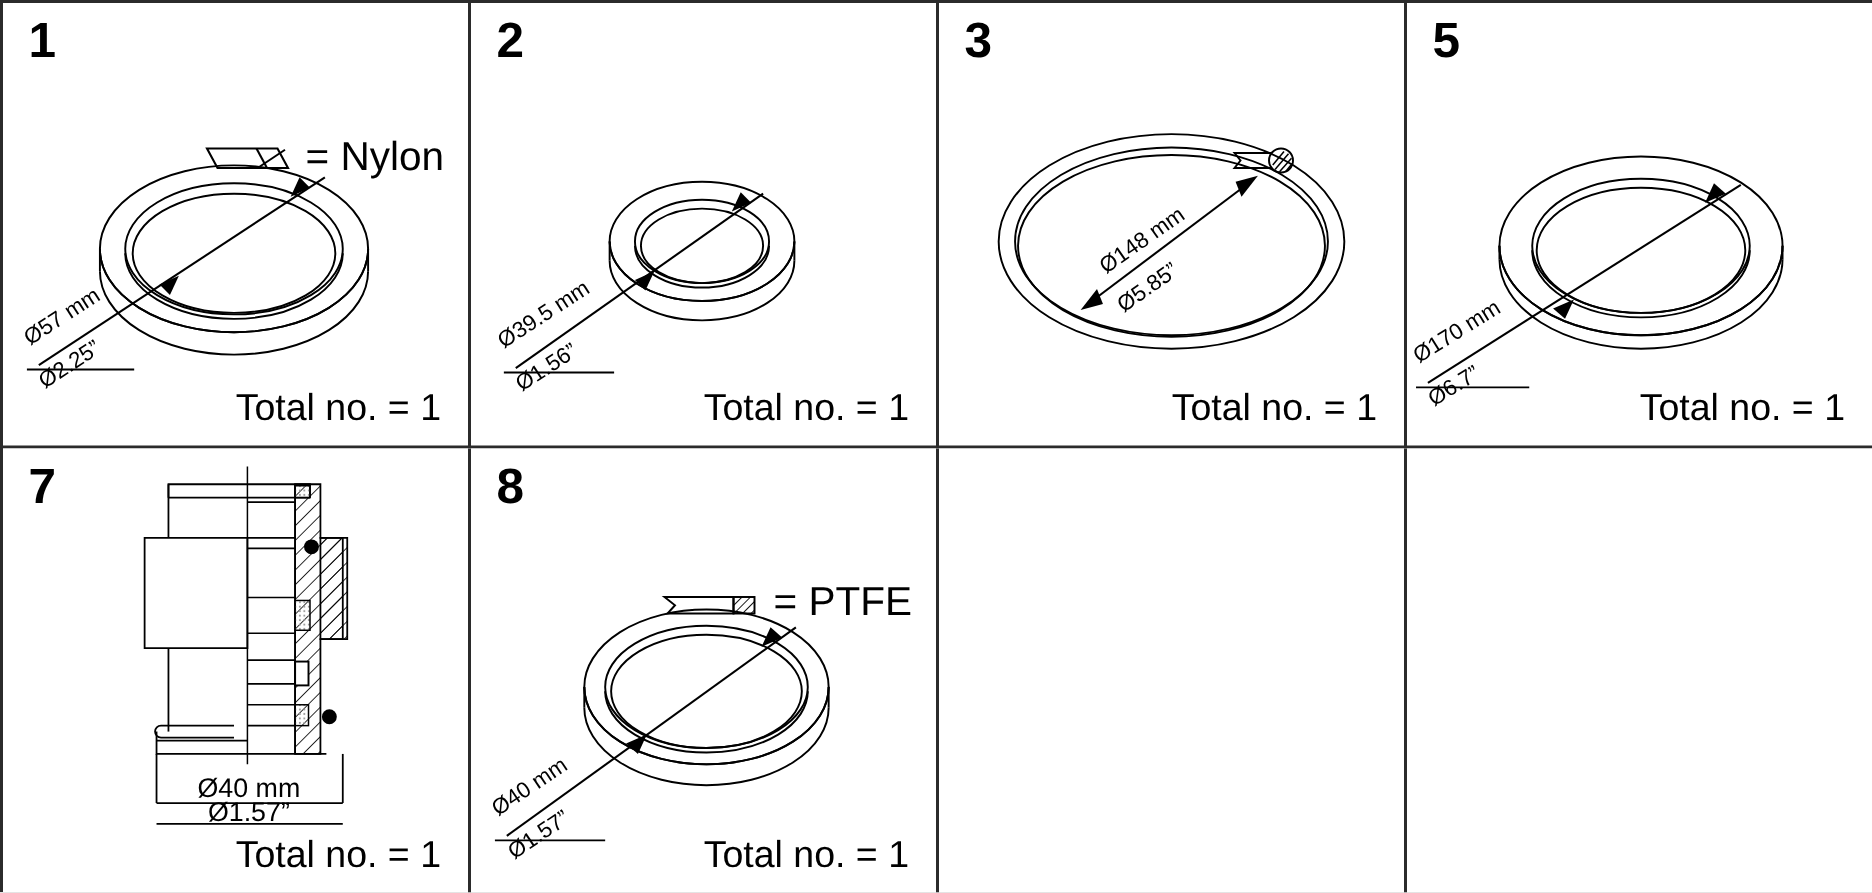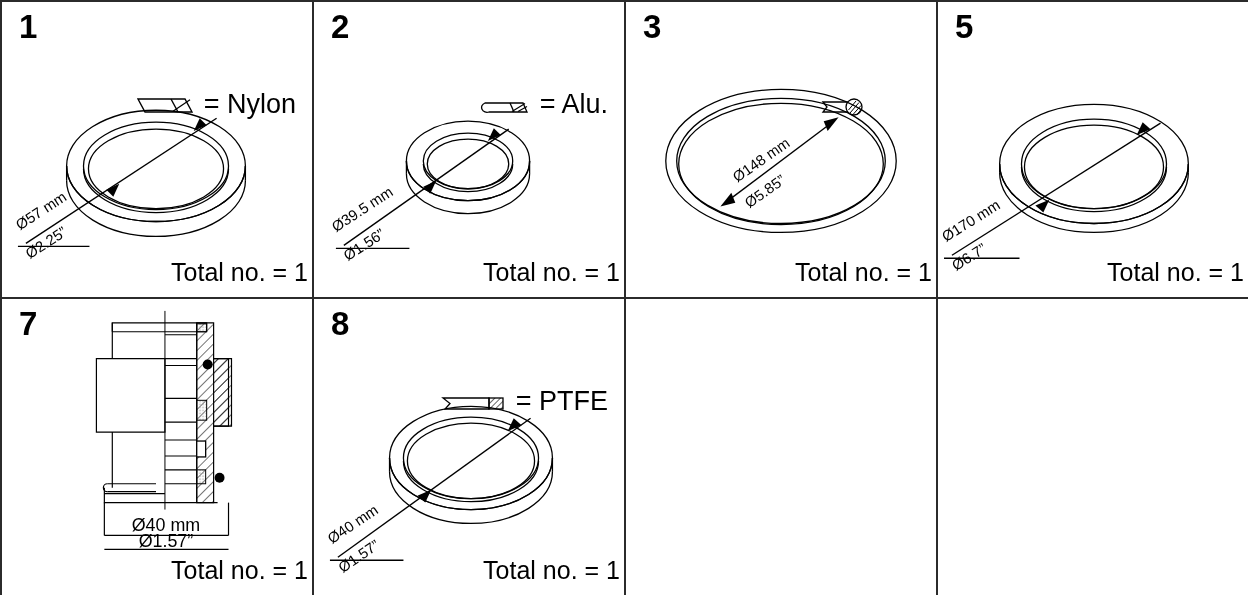--- a/index.html
+++ b/index.html
@@ -59,21 +59,21 @@
   .material-legend.no-label {
     right: 60px;
   }
   .legend-text {
     font-size: 27px;
     line-height: 1;
     white-space: nowrap;
   }
   .total-no {
     position: absolute;
-    right: 4px;
+    right: 18px;
     bottom: 12px;
     font-size: 25px;
     line-height: 1;
     white-space: nowrap;
   }
   .art {
     position: absolute;
     left: 0;
     top: 0;
     width: 100%;
@@ -132,29 +132,20 @@
           <text transform="translate(28,259) rotate(-33)">Ø2.25”</text>
         </g>
       </svg>
 
       <div class="total-no">Total no. = 1</div>
     </div>
 
     <div class="cell">
       <div class="item-no">2</div>
 
-      <div class="material-legend">
-        <svg width="52" height="22" viewBox="0 0 52 22">
-          <path d="M6,7 L44,7 L48,16 L10,16 A5,4.5 0 0 1 6,7 Z" fill="#fff" stroke="#000" stroke-width="1.3"></path>
-          <line x1="31" y1="7" x2="35" y2="16" stroke="#000" stroke-width="1.3"></line>
-          <line x1="33" y1="15.4" x2="46" y2="7.6" stroke="#000" stroke-width="1.2"></line>
-          <line x1="39" y1="15.6" x2="48" y2="10.4" stroke="#000" stroke-width="1.2"></line>
-        </svg>
-        <span class="legend-text">= Alu.</span>
-      </div>
 
       <svg class="art" viewBox="0 0 312 297">
         <g fill="none" stroke="#000" stroke-width="1.3">
           <ellipse cx="155" cy="160" rx="62" ry="40"></ellipse>
           <ellipse cx="155" cy="160" rx="45" ry="28"></ellipse>
           <ellipse cx="155" cy="163" rx="41" ry="25"></ellipse>
           <path d="M93,160 a62,40 0 0 0 124,0"></path>
           <path d="M93,173 a62,40 0 0 0 124,0"></path>
           <line x1="93" y1="160" x2="93" y2="173"></line>
           <line x1="217" y1="160" x2="217" y2="173"></line>

